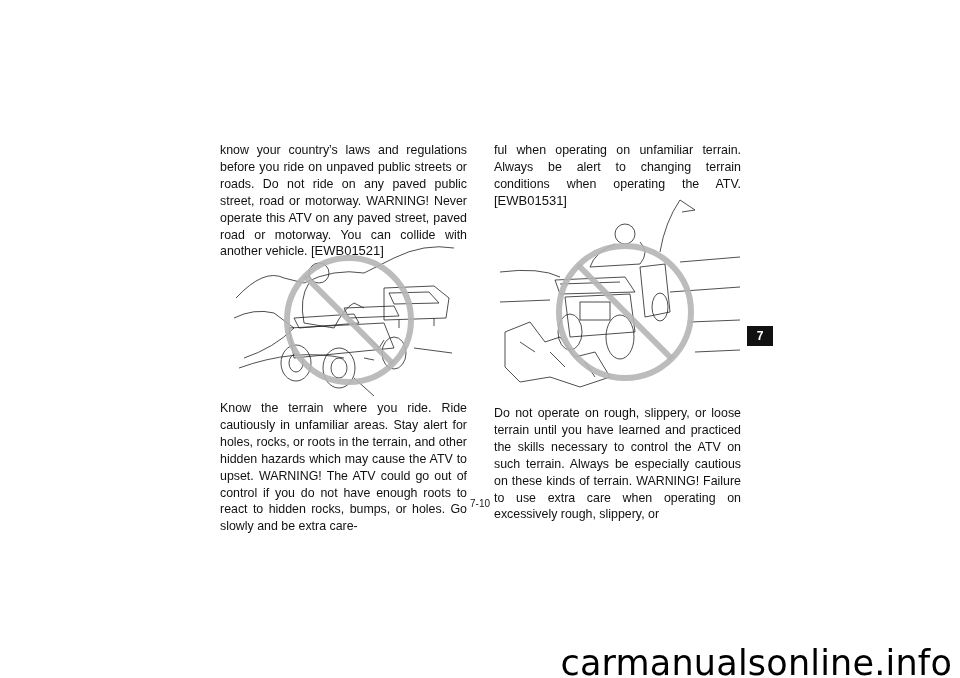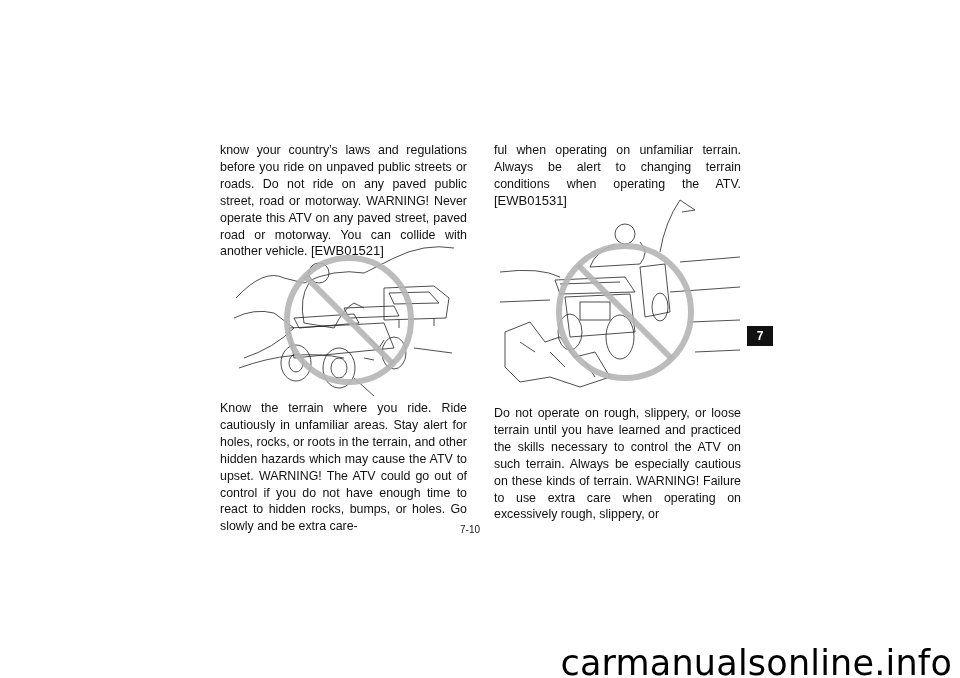--- a/index.html
+++ b/index.html
@@ -13,21 +13,21 @@
   #col-left-top { left: 220px; top: 142px; }
   #col-left-bottom { left: 220px; top: 400px; }
   #col-right-top { left: 494px; top: 142px; }
   #col-right-bottom { left: 494px; top: 405px; }
   .illus { position: absolute; }
   #illus-left { left: 234px; top: 238px; width: 222px; height: 158px; }
   #illus-right { left: 500px; top: 192px; width: 242px; height: 200px; }
   #chapter-tab { position: absolute; left: 747px; top: 326px; width: 26px; height: 20px;
                  background: #111; color: #fff; font-weight: bold; font-size: 12px;
                  display: flex; align-items: center; justify-content: center; }
-  #page-number { position: absolute; left: 460px; top: 524px; width: 40px; 
+  #page-number { position: absolute; left: 460px; top: 498px; width: 40px; text-align: center;
                  font-size: 10px; color: #222; }
   #watermark { position: absolute; right: 8px; top: 643px; font-size: 35px; color: #000000;
                font-family: "DejaVu Sans", sans-serif; letter-spacing: 0.2px; text-align: right; }
 </style>
 </head>
 <body>
 
 <div class="col" id="col-left-top">
   <p>
     <span>know your country’s laws and regulations before you ride on unpaved public streets or roads. Do not ride on any paved public street, road or motorway.</span>
@@ -58,21 +58,21 @@
     <path d="M130 120 L140 122 M135 100 L145 110 L150 102"></path>
     <path d="M120 140 L140 158"></path>
   </g>
   <circle cx="115" cy="82" r="62" fill="none" stroke="#b5b5b5" stroke-width="6" opacity="0.9"></circle>
   <line x1="71" y1="38" x2="159" y2="126" stroke="#b5b5b5" stroke-width="6" opacity="0.9"></line>
 </svg>
 
 <div class="col" id="col-left-bottom">
   <p>
     <span>Know the terrain where you ride. Ride cautiously in unfamiliar areas. Stay alert for holes, rocks, or roots in the terrain, and other hidden hazards which may cause the ATV to upset.</span>
-    <b>WARNING! The ATV could go out of control if you do not have enough time to react to hidden rocks, bumps, or holes. Go slowly and be extra care-</b>
+    <b>WARNING! The ATV could go out of control if you do not have enough roots to react to hidden rocks, bumps, or holes. Go slowly and be extra care-</b>
   </p>
 </div>
 
 <div class="col" id="col-right-top">
   <p>
     <b>ful when operating on unfamiliar terrain. Always be alert to changing terrain conditions when operating the ATV.</b>
     <span class="code">[EWB01531]</span>
   </p>
 </div>
 

